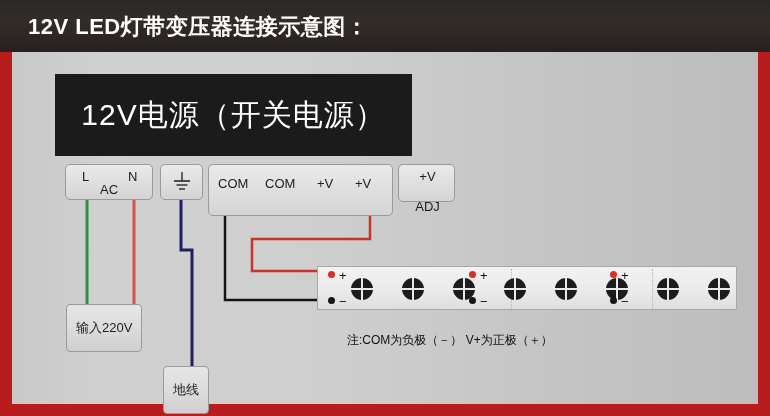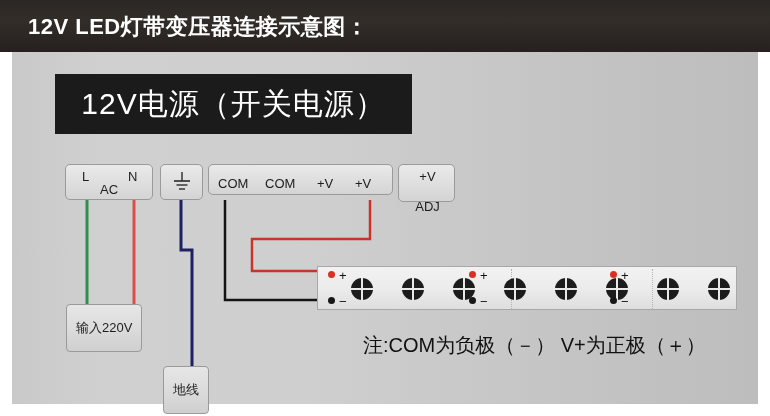--- a/index.html
+++ b/index.html
@@ -7,21 +7,21 @@
     padding: 0;
     background: #000;
   }
   body {
     font-family: "Liberation Sans", "DejaVu Sans", sans-serif;
   }
   #root {
     position: relative;
     width: 770px;
     height: 416px;
-    background: #ffffff;
+    background: #b91c1c;
     overflow: hidden;
   }
 
   
   #title-bar {
     position: absolute;
     left: 0; top: 0;
     width: 770px;
     height: 52px;
     background: linear-gradient(to bottom, #2b2724 0%, #322d29 38%, #26211e 100%);
@@ -49,21 +49,21 @@
         #c9c9c9 0%, #d0d0d0 12%, #cfcfcf 40%,
         #c8c8c8 62%, #c2c2c2 82%, #bdbdbd 100%);
   }
 
   
   #psu-box {
     position: absolute;
     left: 43px;
     top: 22px;
     width: 357px;
-    height: 60px;
+    height: 82px;
     background: #1b1b1b;
     display: flex;
     align-items: center;
     justify-content: center;
   }
   #psu-label {
     color: #ffffff;
     font-size: 30px;
     letter-spacing: 1px;
     white-space: nowrap;
@@ -79,21 +79,21 @@
   }
   .term-txt {
     position: absolute;
     color: #1d1d1d;
     font-size: 13px;
     white-space: nowrap;
   }
 
   #blk-ac   { left: 53px;  top: 112px; width: 88px; height: 36px; }
   #blk-gnd  { left: 148px; top: 112px; width: 43px; height: 36px; }
-  #blk-out  { left: 196px; top: 112px; width: 185px; height: 31px; }
+  #blk-out  { left: 196px; top: 112px; width: 185px; height: 52px; }
   #blk-adj  { left: 386px; top: 112px; width: 57px;  height: 38px; }
 
   #lbl-L  { left: 16px; top: 4px;  font-size: 13px; }
   #lbl-N  { left: 62px; top: 4px;  font-size: 13px; }
   #lbl-AC { left: 34px; top: 17px; font-size: 13px; }
 
   #lbl-com1 { left: 9px;   top: 11px; }
   #lbl-com2 { left: 56px;  top: 11px; }
   #lbl-v1   { left: 108px; top: 11px; }
   #lbl-v2   { left: 146px; top: 11px; }
@@ -174,23 +174,23 @@
     position: absolute;
     top: 2px;
     width: 0;
     height: 40px;
     border-left: 1px dotted #b5b5b5;
   }
 
   
   #note {
     position: absolute;
-    left: 351px;
+    left: 335px;
     top: 280px;
-    font-size: 20px;
+    font-size: 12px;
     color: #111111;
     white-space: nowrap;
   }
 </style>
 </head>
 <body>
 
 <div id="root">
 
   <div id="title-bar">

